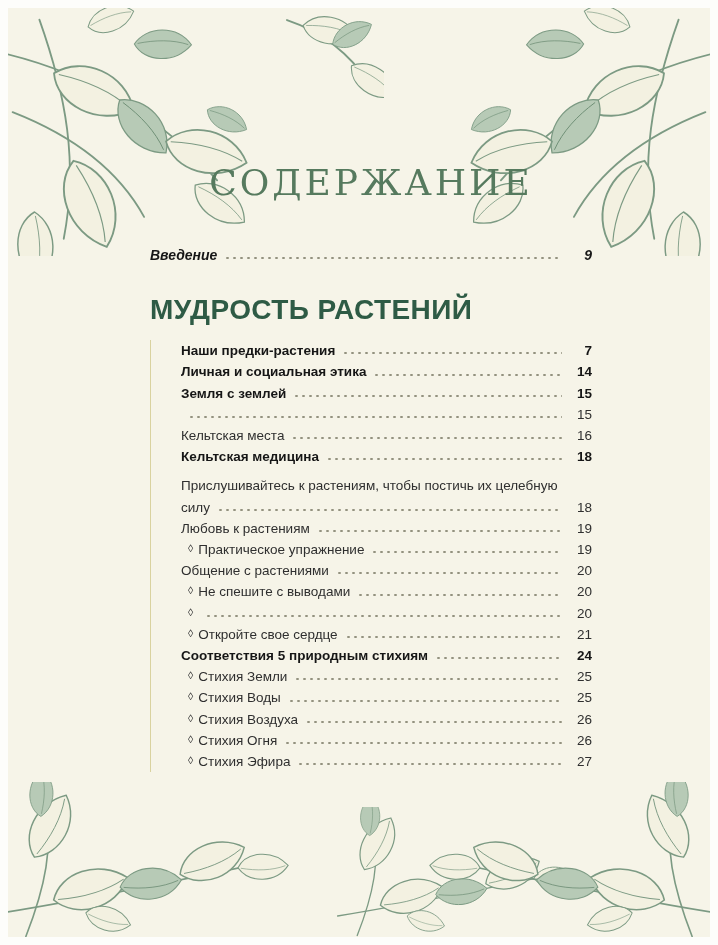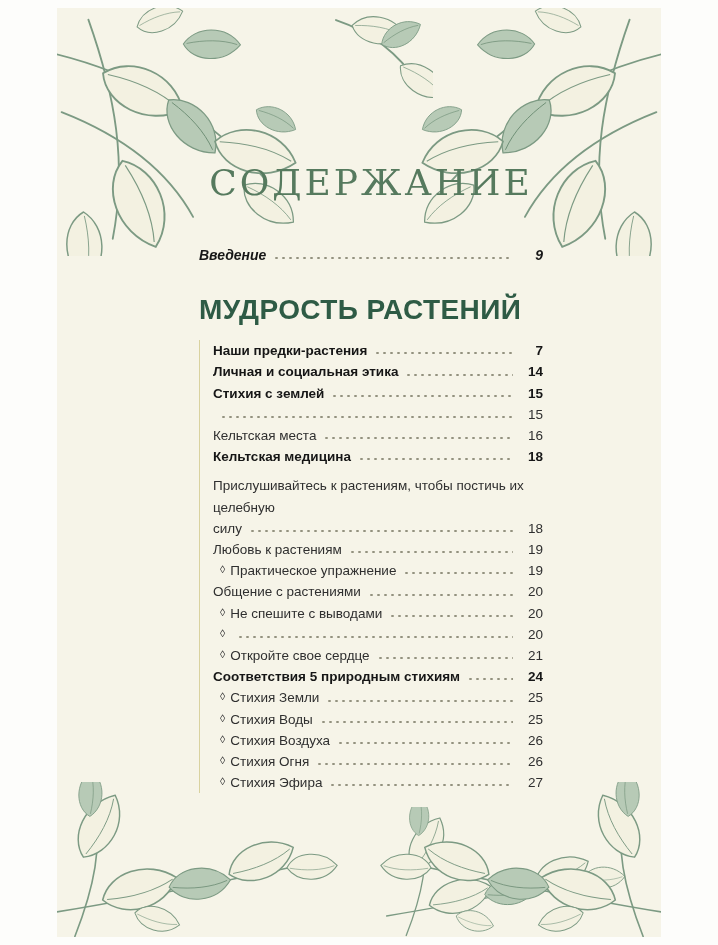--- a/index.html
+++ b/index.html
@@ -4,21 +4,21 @@
 <style>
   * { box-sizing: border-box; margin: 0; padding: 0; }
   html, body { background: #fdfdfb; }
   body {
     width: 718px; height: 945px;
     font-family: "Liberation Sans", sans-serif;
     overflow: hidden;
   }
   .page {
     position: relative;
-    width: 604px; height: 929px;
+    width: 702px; height: 929px;
     margin: 8px auto;
     background: #f6f4e8;
     overflow: hidden;
   }
 
   
   .corner { position: absolute; z-index: 1; }
   .tl { top: -8px; left: -10px; }
   .tr { top: -8px; right: -10px; transform: scaleX(-1); }
   .tc { top: -4px; left: 268px; }
@@ -66,21 +66,21 @@
   .section-heading {
     margin: 28px 0 14px 0;
     font-size: 28px;
     font-weight: 600;
     letter-spacing: 0.4px;
     color: #2e5b45;
   }
 
   .toc-list {
     border-left: 1px solid #d9d29f;
-    padding-left: 13px;
+    padding-left: 30px;
   }
 </style>
 </head>
 <body>
 
 <div class="page">
 
   <svg width="0" height="0" style="position:absolute" aria-hidden="true">
     <defs>
       <g id="leaf1">
@@ -164,21 +164,21 @@
         <span class="pg">7</span>
       </div>
 
       <div class="r b">
         <span class="lbl">Личная и социальная этика</span>
         <span class="dots"></span>
         <span class="pg">14</span>
       </div>
 
       <div class="r b">
-        <span class="lbl">Стихия с землей</span>
+        <span class="lbl">Земля с землей</span>
         <span class="dots"></span>
         <span class="pg">15</span>
       </div>
 
       <div class="r">
         <span class="dots"></span>
         <span class="pg">15</span>
       </div>
 
       <div class="r">

